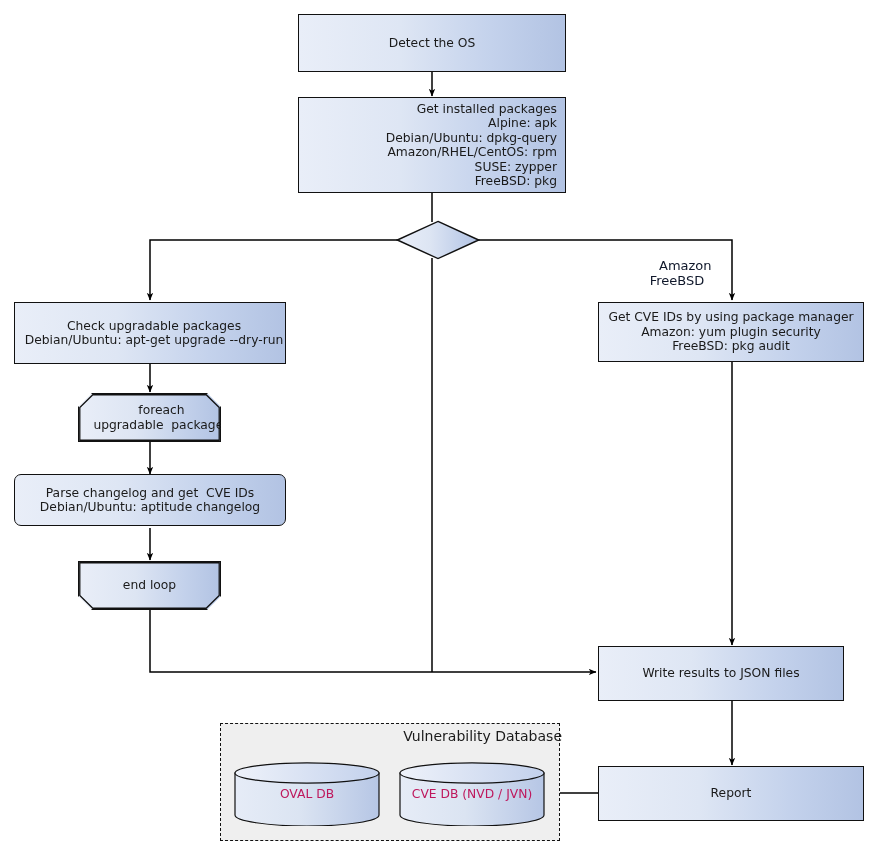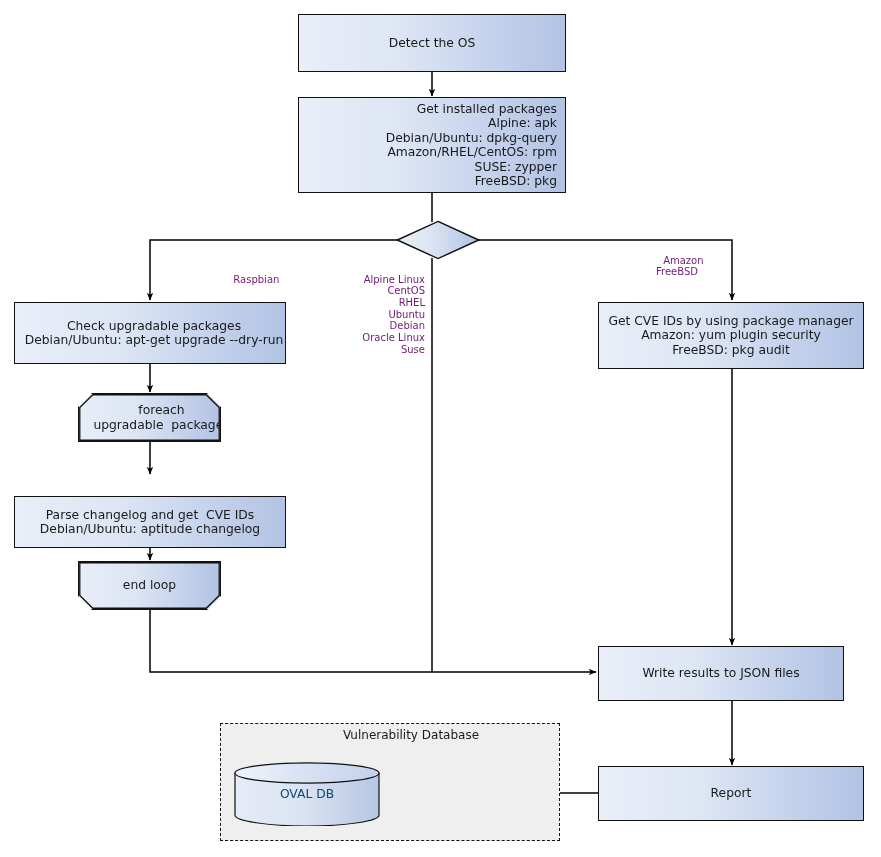--- a/index.html
+++ b/index.html
@@ -77,48 +77,48 @@
     width: 100%; height: 100%;
     pointer-events: none;
   }
   
   .diamond {
     position: absolute;
   }
   
   .edge-label {
     position: absolute;
-    font-size: 10px;
-    color: #701a75;
+    font-size: 13px;
+    color: #0f172a;
     line-height: 1.17;
     white-space: pre;
   }
   .edge-label.ralign { text-align: right; }
   .edge-label.calign { text-align: center; }
   
   .group-box {
     position: absolute;
     box-sizing: border-box;
     border: 1.6px dashed #111111;
     background: #efefef;
   }
   .group-title {
     position: absolute;
-    font-size: 12px;
+    font-size: 14px;
     color: #1a1a1a;
-    text-align: center;
+    text-align: right;
     white-space: nowrap;
   }
   .cyl {
     position: absolute;
   }
   .cyl-label {
     position: absolute;
     font-size: 12.3px;
-    color: #0c4a6e;
+    color: #be185d;
     text-align: center;
     white-space: pre;
     width: 100%;
     left: 0;
   }
 </style>
 </head>
 <body>
 
 <div id="canvas">
@@ -183,65 +183,53 @@
 Debian/Ubuntu: dpkg-query
 Amazon/RHEL/CentOS: rpm
 SUSE: zypper
 FreeBSD: pkg</span>
   </div>
 
   <svg class="diamond" style="left:396px; top:220px;" width="84" height="40" viewBox="0 0 84 40" xmlns="http://www.w3.org/2000/svg">
     <polygon points="42,1.4 82.6,20 42,38.6 1.4,20" fill="url(#nodeGrad)" stroke="#111111" stroke-width="1.4"></polygon>
   </svg>
 
-  <div class="edge-label calign" style="left:160px; top:262px; width:180px;">
-    <span>Raspbian</span>
-  </div>
-
-  <div class="edge-label ralign" style="left:265px; top:262px; width:160px;">
-    <span>Alpine Linux
-CentOS
-RHEL
-Ubuntu
-Debian
-Oracle Linux
-Suse</span>
-  </div>
+
 
   <div class="edge-label calign" style="left:627px; top:243px; width:100px;">
     <span>Amazon
 FreeBSD</span>
   </div>
 
   <div class="node proc" style="left:14px; top:302px; width:272px; height:62px;padding-left:8px;">
     <span class="txt">Check upgradable packages
 Debian/Ubuntu: apt-get upgrade --dry-run</span>
   </div>
 
   <div class="node loop-start" style="left:78px; top:393px; width:143px; height:49px;padding-left:24px;">
     <span class="txt">foreach
 upgradable  packages</span>
     <svg class="loopline" viewBox="0 0 143 49" preserveAspectRatio="none" xmlns="http://www.w3.org/2000/svg">
       <polygon points="14,0.8 129,0.8 142.2,14 142.2,48.2 0.8,48.2 0.8,14" fill="none" stroke="#111111" stroke-width="1.3" vector-effect="non-scaling-stroke"></polygon>
     </svg>
   </div>
 
-  <div class="node proc" style="left:14px; top:496px; width:272px; height:52px;">
+  <div class="node proc" style="left:14px; top:474px; width:272px; height:52px;border-radius:7px;">
     <span class="txt">Parse changelog and get  CVE IDs
 Debian/Ubuntu: aptitude changelog</span>
   </div>
 
   <div class="node loop-end" style="left:78px; top:561px; width:143px; height:49px;">
     <span class="txt">end loop</span>
     <svg class="loopline" viewBox="0 0 143 49" preserveAspectRatio="none" xmlns="http://www.w3.org/2000/svg">
       <polygon points="0.8,0.8 142.2,0.8 142.2,35 129,48.2 14,48.2 0.8,35" fill="none" stroke="#111111" stroke-width="1.3" vector-effect="non-scaling-stroke"></polygon>
     </svg>
   </div>
 
-  <div class="node proc" style="left:598px; top:302px; width:266px; height:67px;">
+  <div class="node proc" style="left:598px; top:302px; width:266px; height:60px;">
     <span class="txt">Get CVE IDs by using package manager
 Amazon: yum plugin security
 FreeBSD: pkg audit</span>
   </div>
 
   <div class="node proc" style="left:598px; top:646px; width:246px; height:55px;">
     <span class="txt">Write results to JSON files</span>
   </div>
 
   <div class="node proc" style="left:598px; top:766px; width:266px; height:55px;">
@@ -255,14 +243,21 @@
   </div>
 
   <div class="cyl" style="left:234px; top:762px; width:146px; height:64px;">
     <svg width="146" height="64" viewBox="0 0 146 64" xmlns="http://www.w3.org/2000/svg">
       <path d="M1,11 L1,53 A72,11 0 0 0 145,53 L145,11 Z" fill="url(#cylGrad)" stroke="#111111" stroke-width="1.2"></path>
       <ellipse cx="73" cy="11" rx="72" ry="10.2" fill="url(#cylTopGrad)" stroke="#111111" stroke-width="1.2"></ellipse>
     </svg>
     <div class="cyl-label" style="top:25px;">OVAL DB</div>
   </div>
 
+  <div class="cyl" style="left:399px; top:762px; width:146px; height:64px;">
+    <svg width="146" height="64" viewBox="0 0 146 64" xmlns="http://www.w3.org/2000/svg">
+      <path d="M1,11 L1,53 A72,11 0 0 0 145,53 L145,11 Z" fill="url(#cylGrad)" stroke="#111111" stroke-width="1.2"></path>
+      <ellipse cx="73" cy="11" rx="72" ry="10.2" fill="url(#cylTopGrad)" stroke="#111111" stroke-width="1.2"></ellipse>
+    </svg>
+    <div class="cyl-label" style="top:25px;">CVE DB (NVD / JVN)</div>
+  </div>
 
 </div>
 
 </body></html>

